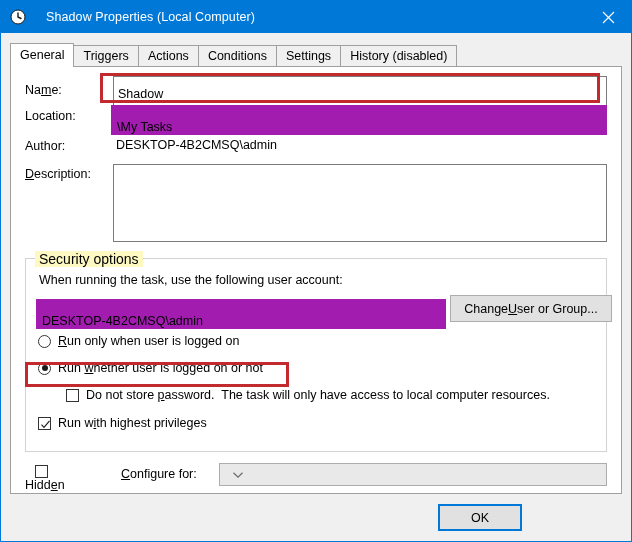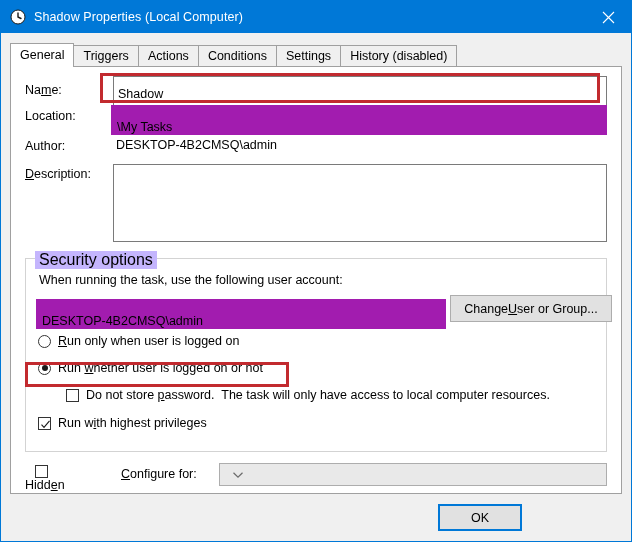--- a/index.html
+++ b/index.html
@@ -24,20 +24,21 @@
   }
 
   
   .titlebar {
     height: 32px;
     background: #0078d7;
     display: flex;
     align-items: center;
     padding-left: 9px;
     box-sizing: border-box;
+    gap: 12px;
   }
   .title-icon {
     width: 16px;
     height: 16px;
     flex: 0 0 16px;
     margin-right: 8px;
     display: block;
   }
   .title-text {
     color: #ffffff;
@@ -168,23 +169,23 @@
   
   .groupbox {
     position: absolute;
     box-sizing: border-box;
     border: 1px solid #d3d3d3;
   }
   .groupbox-label {
     position: absolute;
     top: -8px;
     left: 9px;
-    background: #c4b5fd;
+    background: #fef9c3;
     padding: 0 4px;
-    font-size: 16px;
+    font-size: 14px;
     color: #000;
     white-space: nowrap;
   }
 
   
   .btn {
     box-sizing: border-box;
     background: #e1e1e1;
     border: 1px solid #adadad;
     font-family: "Liberation Sans", sans-serif;

